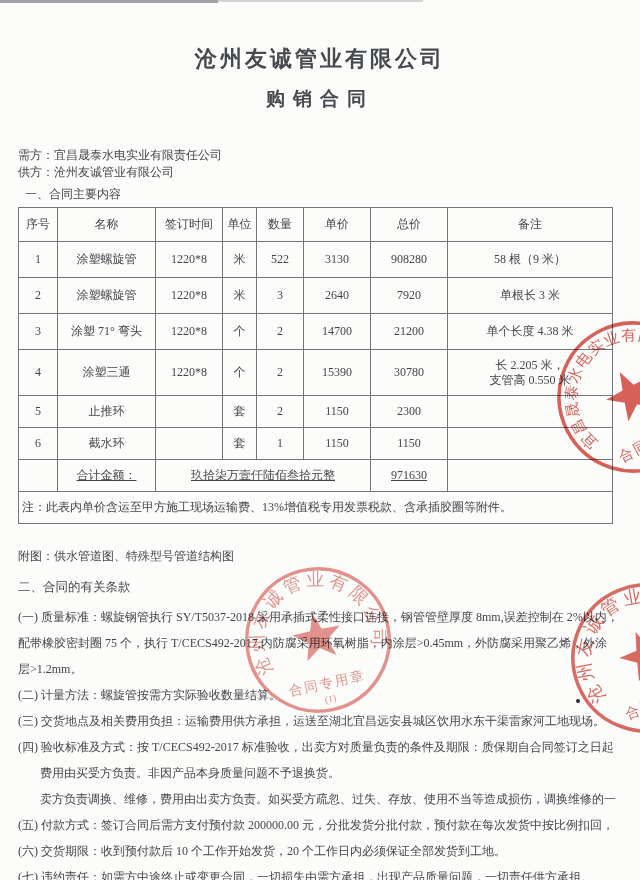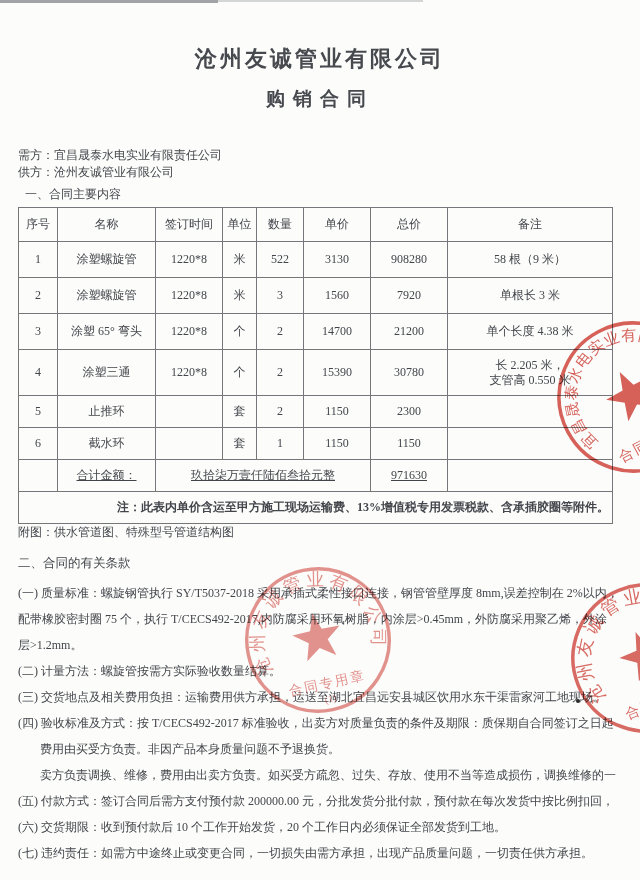--- a/index.html
+++ b/index.html
@@ -21,22 +21,22 @@
   .meta{width:205px;line-height:22px;white-space:nowrap;}
   table{border-collapse:collapse;table-layout:fixed;width:594px;margin:4px 0 0 18px;font-size:12px;}
   th,td{border:1px solid #74767a;text-align:center;padding:2px 3px;font-weight:normal;overflow:hidden;}
   thead tr{height:34px;padding-left:40px;}
   tbody tr{height:36px;}
   tbody tr.tall{height:46px;}
   tbody tr.short{height:32px;}
   td.remark{white-space:pre-line;line-height:15px;}
   tr.total-row{height:32px;text-decoration:underline;}
   tr.note-row{height:32px;}
-  tr.note-row td{text-align:right;white-space:nowrap;font-weight:bold;}
-  .attachment{margin:0 0 0 18px;font-size:12px;white-space:nowrap;}
+  tr.note-row td{text-align:left;white-space:nowrap;}
+  .attachment{margin:24px 0 0 18px;font-size:12px;white-space:nowrap;}
   .sec2-title{margin:14px 0 0 18px;font-size:12.5px;white-space:nowrap;}
   .clauses{margin:8px 0 0 18px;font-size:12px;line-height:26px;}
   .clause-line{white-space:nowrap;}
   .clause-line.indent{padding-left:22px;}
   .stamp{position:absolute;mix-blend-mode:multiply;pointer-events:none;}
   .stamp svg{display:block;}
   .stamp-buyer{left:552px;top:316px;opacity:.85;}
   .stamp-buyer svg{transform:rotate(-28deg);}
   .stamp-supplier{left:240px;top:562px;opacity:.58;}
   .stamp-supplier svg{transform:rotate(-12deg);}
@@ -103,27 +103,27 @@
           <td>3130</td>
           <td>908280</td>
           <td class="remark">58 根（9 米）</td>
         </tr>
         <tr>
           <td>2</td>
           <td>涂塑螺旋管</td>
           <td>1220*8</td>
           <td>米</td>
           <td>3</td>
-          <td>1560</td>
+          <td>2640</td>
           <td>7920</td>
           <td class="remark">单根长 3 米</td>
         </tr>
         <tr>
           <td>3</td>
-          <td>涂塑 65° 弯头</td>
+          <td>涂塑 71° 弯头</td>
           <td>1220*8</td>
           <td>个</td>
           <td>2</td>
           <td>14700</td>
           <td>21200</td>
           <td class="remark">单个长度 4.38 米</td>
         </tr>
         <tr class="tall">
           <td>4</td>
           <td>涂塑三通</td>

